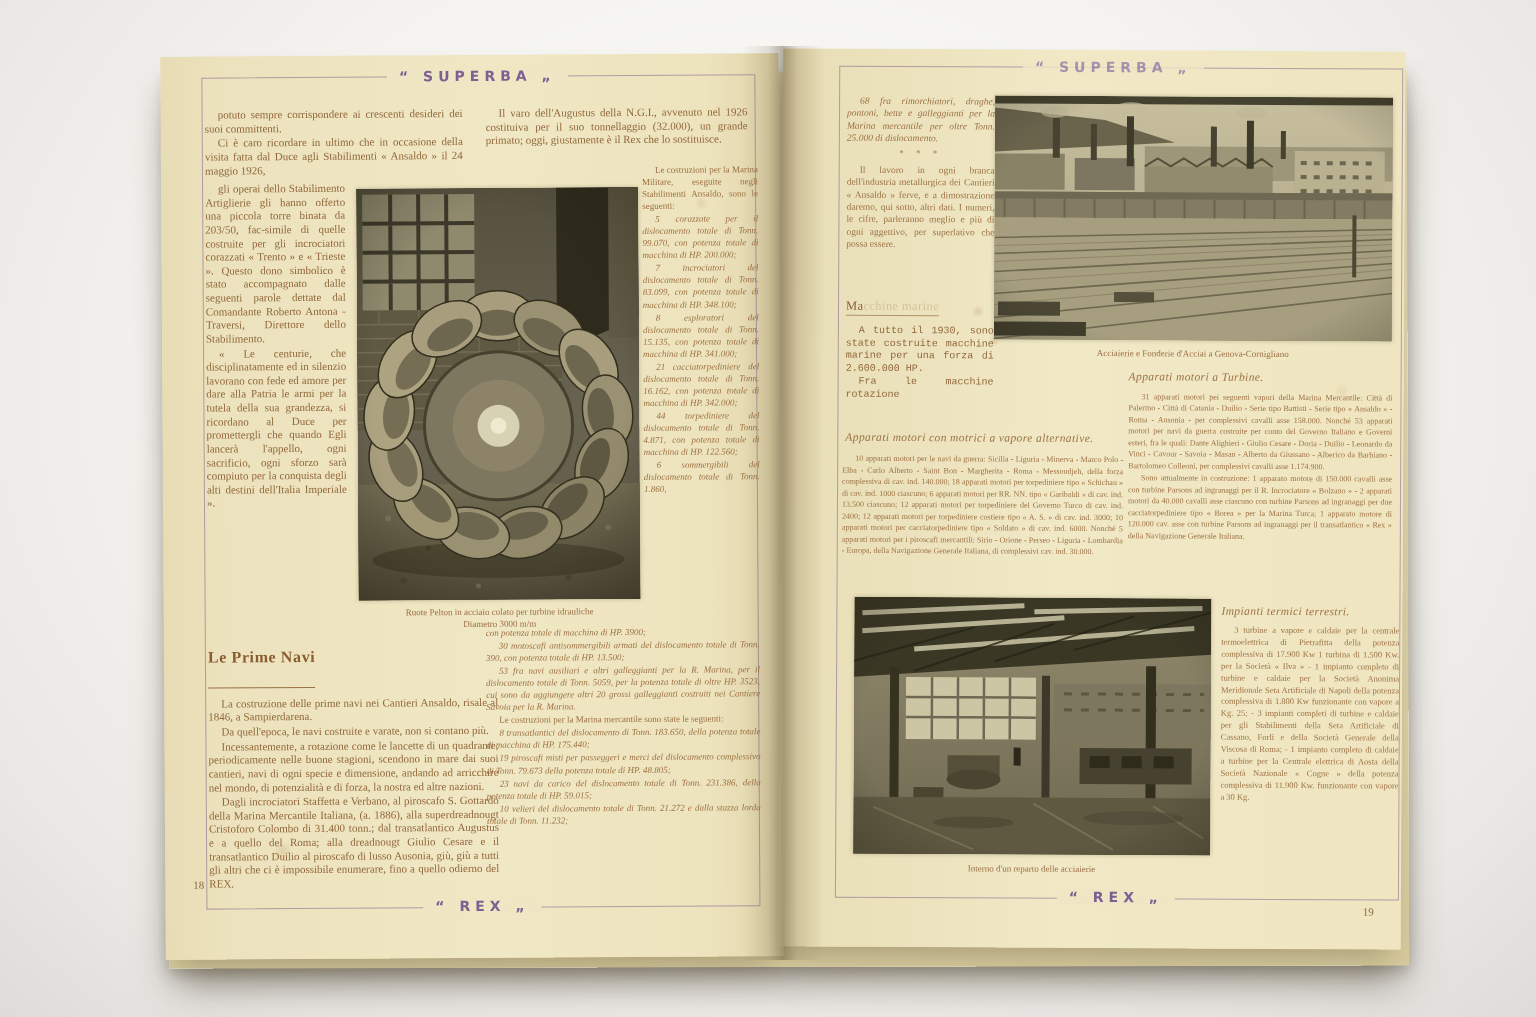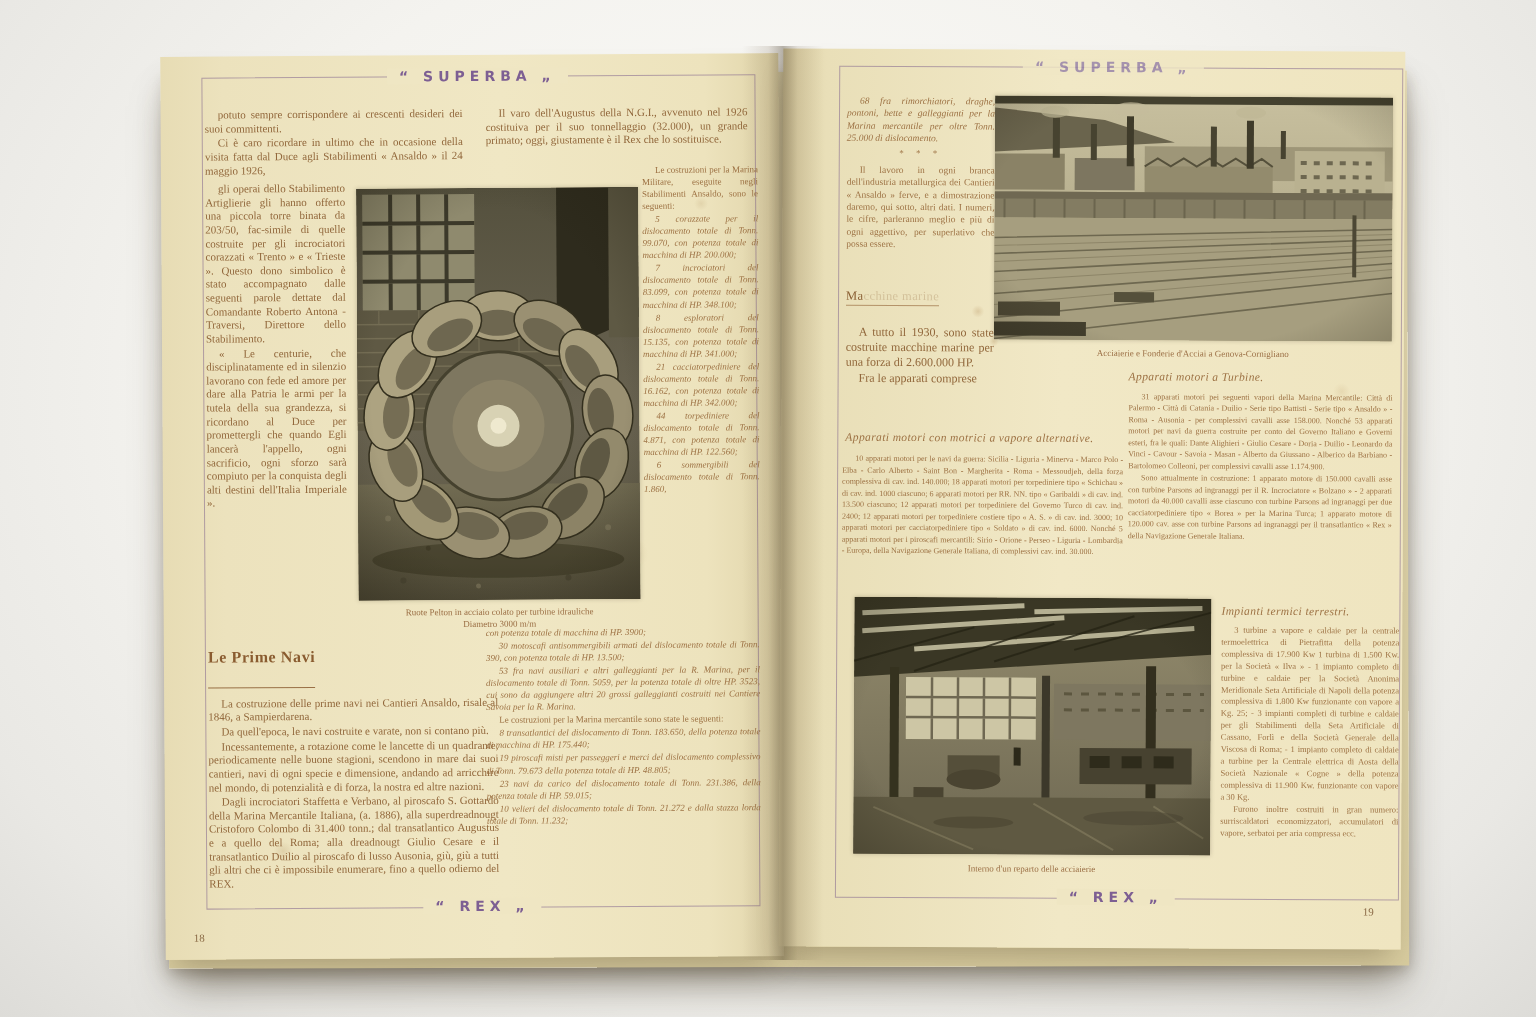--- a/index.html
+++ b/index.html
@@ -55,21 +55,21 @@
   .page-left .ftr{left:317px;top:851px;transform:translate(-50%,-50%);}
   .page-right .hdr{left:330px;top:17px;transform:translate(-50%,-50%);color:#937ea8;opacity:.8;background:#f0e7c5;}
   .page-right .ftr{left:337px;top:847px;transform:translate(-50%,-50%);}
 
   .pgnum{position:absolute;font-size:11px;color:#8a6a45;}
 
   .blk{position:absolute;}
   .t{text-align:justify;color:#92683c;}
   .t p{margin:0;text-indent:13px;}
   .s11{font-size:11px;line-height:1.24;}
-  .s10{font-size:12px;line-height:1.25;}
+  .s10{font-size:10px;line-height:1.25;font-family:Liberation Mono, monospace;}
   .s95{font-size:9.5px;line-height:1.3;}
   .s9{font-size:9px;line-height:1.34;}
   .s85{font-size:8.5px;line-height:1.4;}
   .s8{font-size:8px;line-height:1.44;}
   .ink2{color:#9d7244;}
   .it{font-style:italic;}
   .rom{font-style:normal;}
   .t p + p{margin-top:1px;}
 
   .sect{
@@ -242,21 +242,21 @@
 
     <div class="blk t s11" style="left:44px;top:585px;width:290px;">
       <h3 class="sect">Le Prime Navi</h3>
       <p>La costruzione delle prime navi nei Cantieri Ansaldo, risale al 1846, a Sampierdarena.</p>
       <p>Da quell'epoca, le navi costruite e varate, non si contano più.</p>
       <p>Incessantemente, a rotazione come le lancette di un quadrante, periodicamente nelle buone stagioni, scendono in mare dai suoi cantieri, navi di ogni specie e dimensione, andando ad arricchire nel mondo, di potenzialità e di forza, la nostra ed altre nazioni.</p>
       <p>Dagli incrociatori Staffetta e Verbano, al piroscafo S. Gottardo della Marina Mercantile Italiana, (a. 1886), alla superdreadnougt Cristoforo Colombo di 31.400 tonn.; dal transatlantico Augustus e a quello del Roma; alla dreadnougt Giulio Cesare e il transatlantico Duilio al piroscafo di lusso Ausonia, giù, giù a tutti gli altri che ci è impossibile enumerare, fino a quello odierno del REX.</p>
     </div>
 
     <div class="ftr">“ REX „</div>
-    <div class="pgnum" style="left:28px;top:875px;">18</div>
+    <div class="pgnum" style="left:28px;top:822px;">18</div>
   </section>
 
   <section class="page page-right">
     <div class="frame"></div>
     <div class="hdr">“ SUPERBA „</div>
 
     <div class="blk t s95 ink2" style="left:64px;top:46px;width:148px;">
       <p class="it">68 fra rimorchiatori, draghe, pontoni, bette e galleggianti per la Marina mercantile per oltre Tonn. 25.000 di dislocamento.</p>
       <div class="sep">* * *</div>
       <p>Il lavoro in ogni branca dell'industria metallurgica dei Cantieri « Ansaldo » ferve, e a dimostrazione daremo, qui sotto, altri dati. I numeri, le cifre, parleranno meglio e più di ogni aggettivo, per superlativo che possa essere.</p>
@@ -304,27 +304,27 @@
         <rect x="120" y="196" width="40" height="10" fill="#55503b"></rect>
         <rect x="358" y="118" width="4" height="62" fill="#4c4734"></rect>
         <rect width="398" height="244" fill="url(#g2v)"></rect>
       </svg>
     </figure>
 
     <div class="cap" style="left:212px;top:298px;width:398px;">
       <span class="capline">Acciaierie e Fonderie d'Acciai a Genova-Cornigliano</span>
     </div>
 
-    <div class="h-marine" style="left:64px;top:240px;">
+    <div class="h-marine" style="left:64px;top:250px;">
       <span>Ma</span><span class="faded">cchine marine</span>
     </div>
 
     <div class="blk t s10" style="left:64px;top:276px;width:148px;">
       <p>A tutto il 1930, sono state costruite macchine marine per una forza di 2.600.000 HP.</p>
-      <p>Fra le apparati comprese</p>
+      <p>Fra le macchine rotazione</p>
     </div>
 
 
     <h4 class="blk h-it" style="left:64px;top:382px;width:278px;">Apparati motori con motrici a vapore alternative.</h4>
 
     <div class="blk t s8 ink2" style="left:61px;top:404px;width:281px;">
       <p>10 apparati motori per le navi da guerra: Sicilia - Liguria - Minerva - Marco Polo - Elba - Carlo Alberto - Saint Bon - Margherita - Roma - Messoudjeh, della forza complessiva di cav. ind. 140.000; 18 apparati motori per torpediniere tipo « Schichau » di cav. ind. 1000 ciascuno; 6 apparati motori per RR. NN. tipo « Garibaldi » di cav. ind. 13.500 ciascuno; 12 apparati motori per torpediniere del Governo Turco di cav. ind. 2400; 12 apparati motori per torpediniere costiere tipo « A. S. » di cav. ind. 3000; 10 apparati motori per cacciatorpediniere tipo « Soldato » di cav. ind. 6000. Nonché 5 apparati motori per i piroscafi mercantili: Sirio - Orione - Perseo - Liguria - Lombardia - Europa, della Navigazione Generale Italiana, di complessivi cav. ind. 30.000.</p>
     </div>
 
     <div class="blk t s8 ink2" style="left:347px;top:318px;width:264px;">
@@ -372,21 +372,20 @@
       </svg>
     </figure>
 
     <div class="cap" style="left:74px;top:814px;width:357px;">
       <span class="capline">Interno d'un reparto delle acciaierie</span>
     </div>
 
     <div class="blk t s85 ink2" style="left:441px;top:552px;width:178px;">
       <h4 class="h-it" style="margin-bottom:6px;">Impianti termici terrestri.</h4>
       <p>3 turbine a vapore e caldaie per la centrale termoelettrica di Pietrafitta della potenza complessiva di 17.900 Kw 1 turbina di 1.500 Kw. per la Società « Ilva » - 1 impianto completo di turbine e caldaie per la Società Anonima Meridionale Seta Artificiale di Napoli della potenza complessiva di 1.800 Kw funzionante con vapore a Kg. 25; - 3 impianti completi di turbine e caldaie per gli Stabilimenti della Seta Artificiale di Cassano, Forlì e della Società Generale della Viscosa di Roma; - 1 impianto completo di caldaie a turbine per la Centrale elettrica di Aosta della Società Nazionale « Cogne » della potenza complessiva di 11.900 Kw. funzionante con vapore a 30 Kg.</p>
-      <p>Furono inoltre costruiti in gran numero: surriscaldatori economizzatori, accumulatori di vapore, serbatoi per aria compressa ecc.</p>
     </div>
 
     <div class="ftr">“ REX „</div>
     <div class="pgnum" style="left:584px;top:854px;">19</div>
   </section>
 
   <div class="gutter"></div>
 </div>
 
 </body></html>

